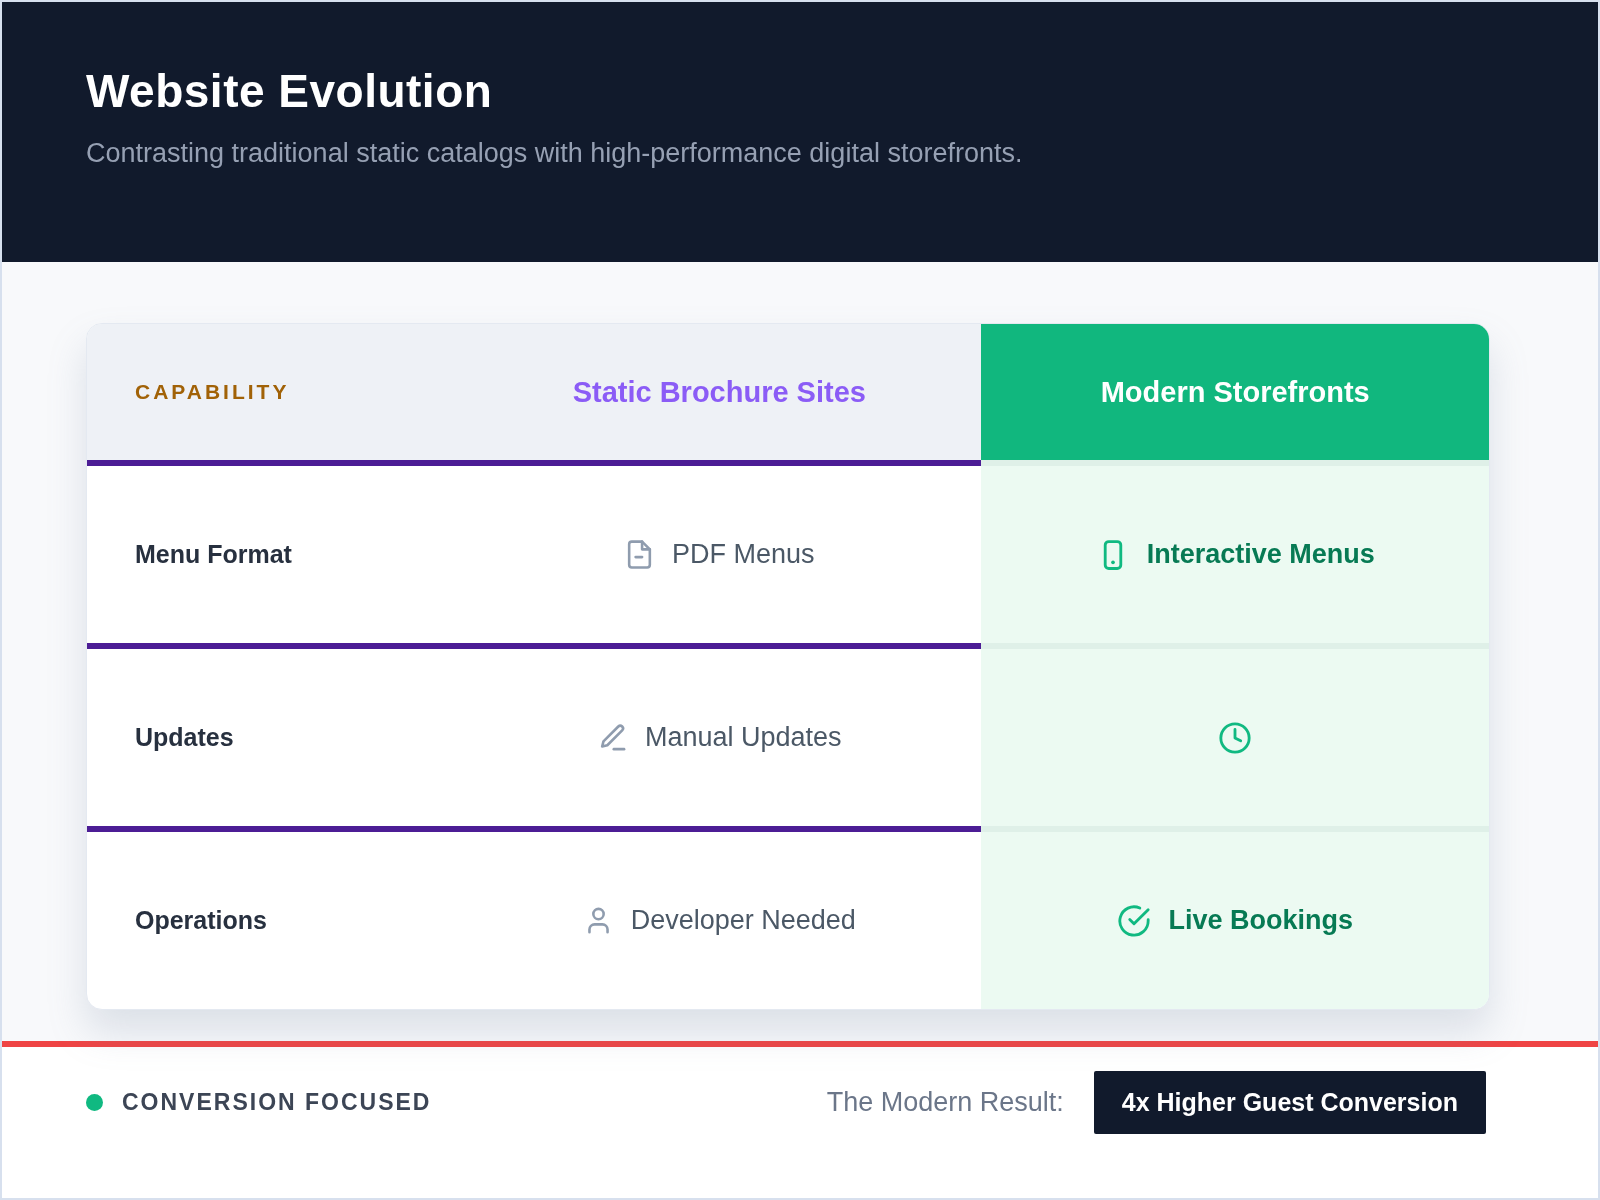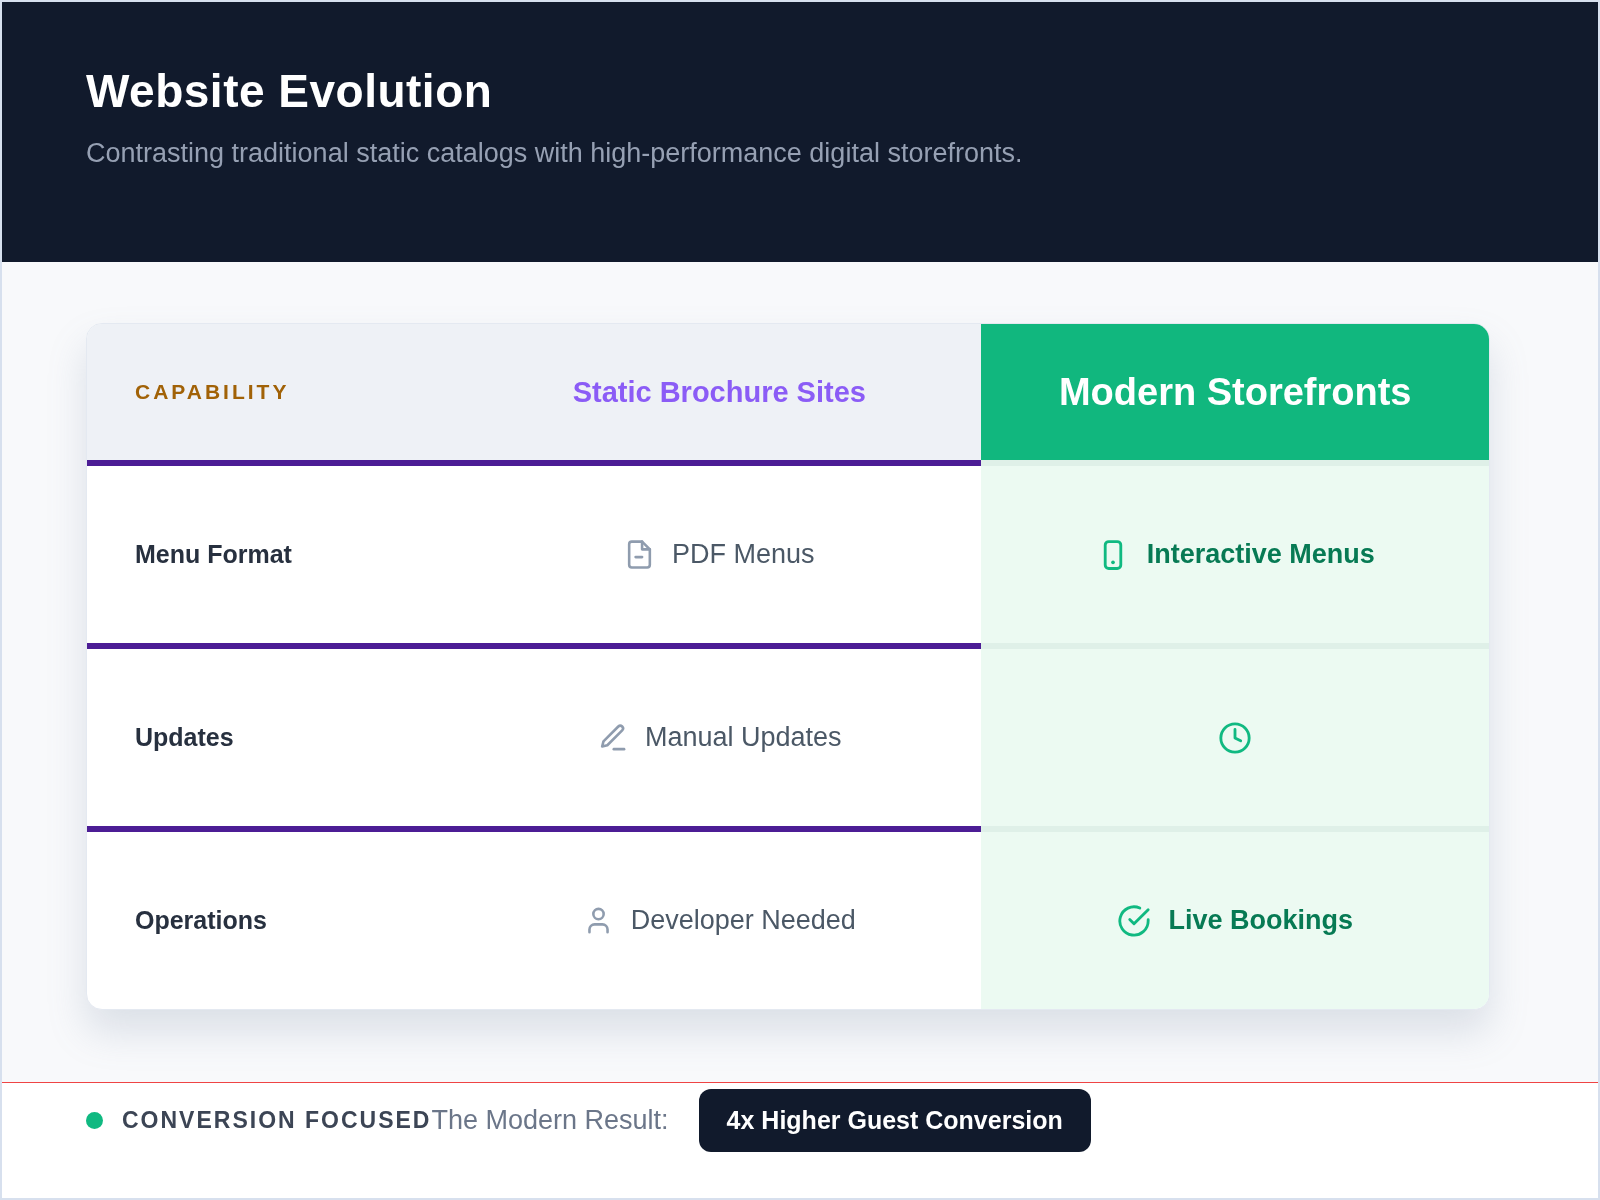--- a/index.html
+++ b/index.html
@@ -60,21 +60,21 @@
   .th-static {
     justify-content: center;
     color: #8b5cf6;
     font-size: 29px;
     font-weight: bold;
   }
   .th-modern {
     justify-content: center;
     background: #11b77e;
     color: #ffffff;
-    font-size: 38px;
+    font-size: 29px;
     font-weight: bold;
   }
 
   .td { height: 183px; border-top: 6px solid #4c1d95; }
   .td-capability {
     padding-left: 48px;
     color: #27303f;
     font-size: 25px;
     font-weight: bold;
   }
@@ -103,25 +103,26 @@
     stroke-linejoin: round;
   }
   .icon-static { color: #8f9cae; }
   .icon-static svg { width: 31px; height: 31px; }
   .icon-modern { color: #10b981; }
   .icon-modern svg { width: 34px; height: 34px; }
 
   
   .page-footer {
     flex: 0 0 auto;
-    height: 116px;
+    height: 157px;
     background: #ffffff;
-    border-top: 1px solid #ef4444;
+    border-top: 6px solid #ef4444;
     display: flex;
     align-items: center;
+    justify-content: space-between;
     padding: 0 112px 40px 84px;
   }
   .status-group { display: flex; align-items: center; gap: 19px; }
   .status-dot {
     width: 17px; height: 17px;
     border-radius: 50%;
     background: #10b981;
   }
   .status-label {
     color: #3c4555;
@@ -130,21 +131,21 @@
     letter-spacing: 2px;
   }
   .result-group { display: flex; align-items: center; gap: 30px; }
   .result-label { color: #6b7689; font-size: 27px; }
   .result-badge {
     background: #111a2c;
     color: #ffffff;
     font-size: 25px;
     font-weight: bold;
     padding: 17px 28px;
-    border-radius: 12px;
+    border-radius: 2px;
   }
 </style>
 </head>
 <body>
 
 <header class="page-header">
   <h1 class="page-title">Website Evolution</h1>
   <p class="page-subtitle">Contrasting traditional static catalogs with high-performance digital storefronts.</p>
 </header>
 

